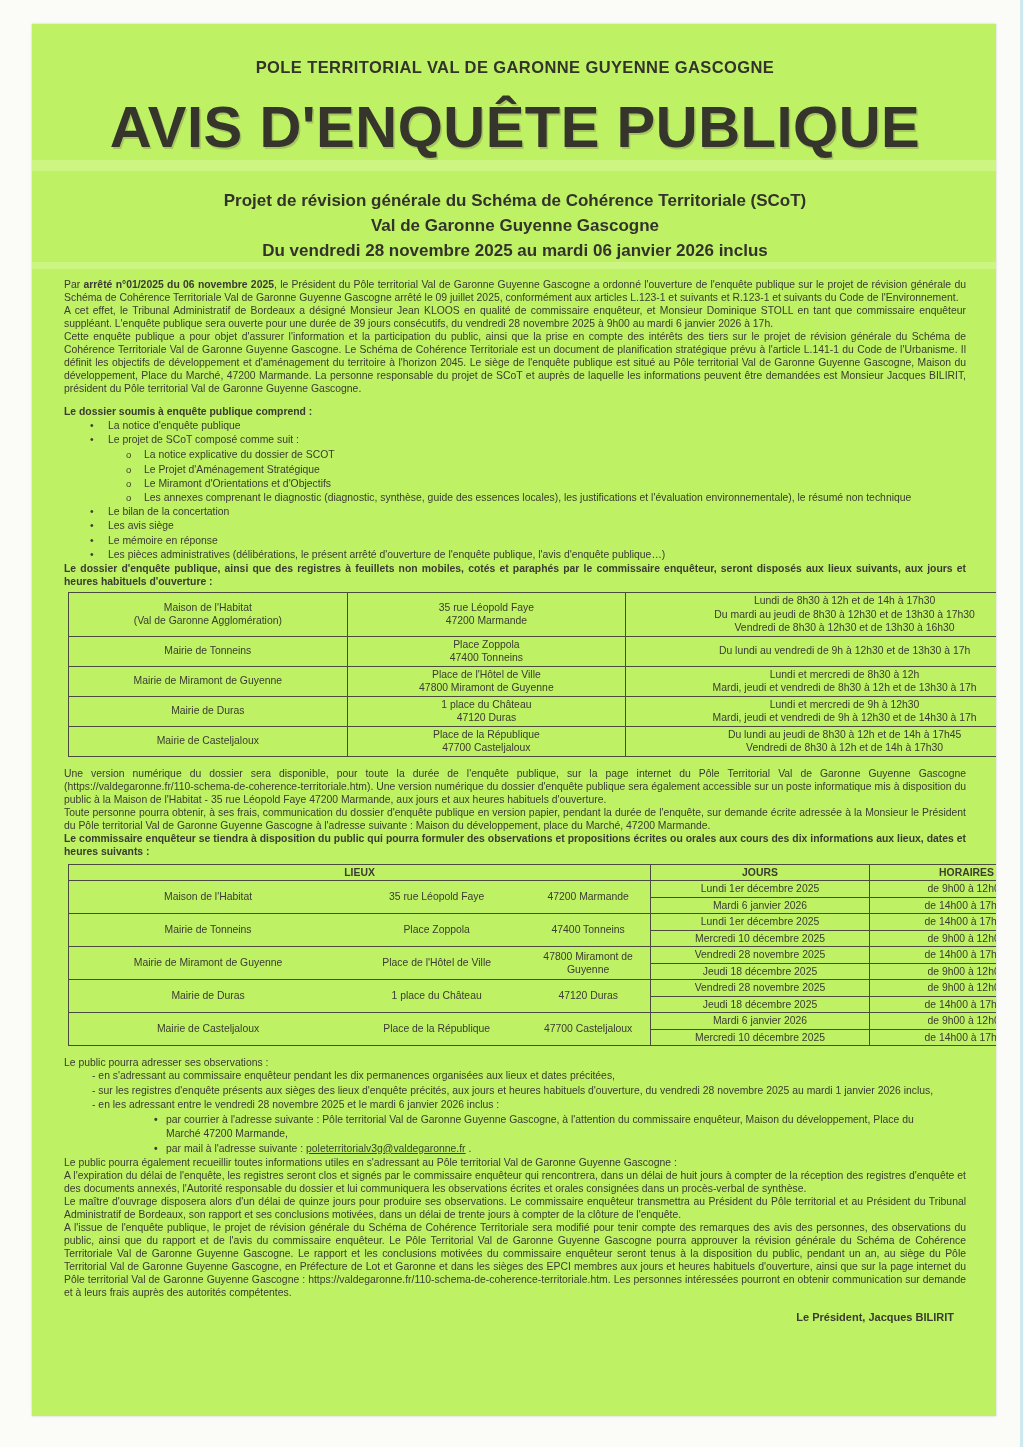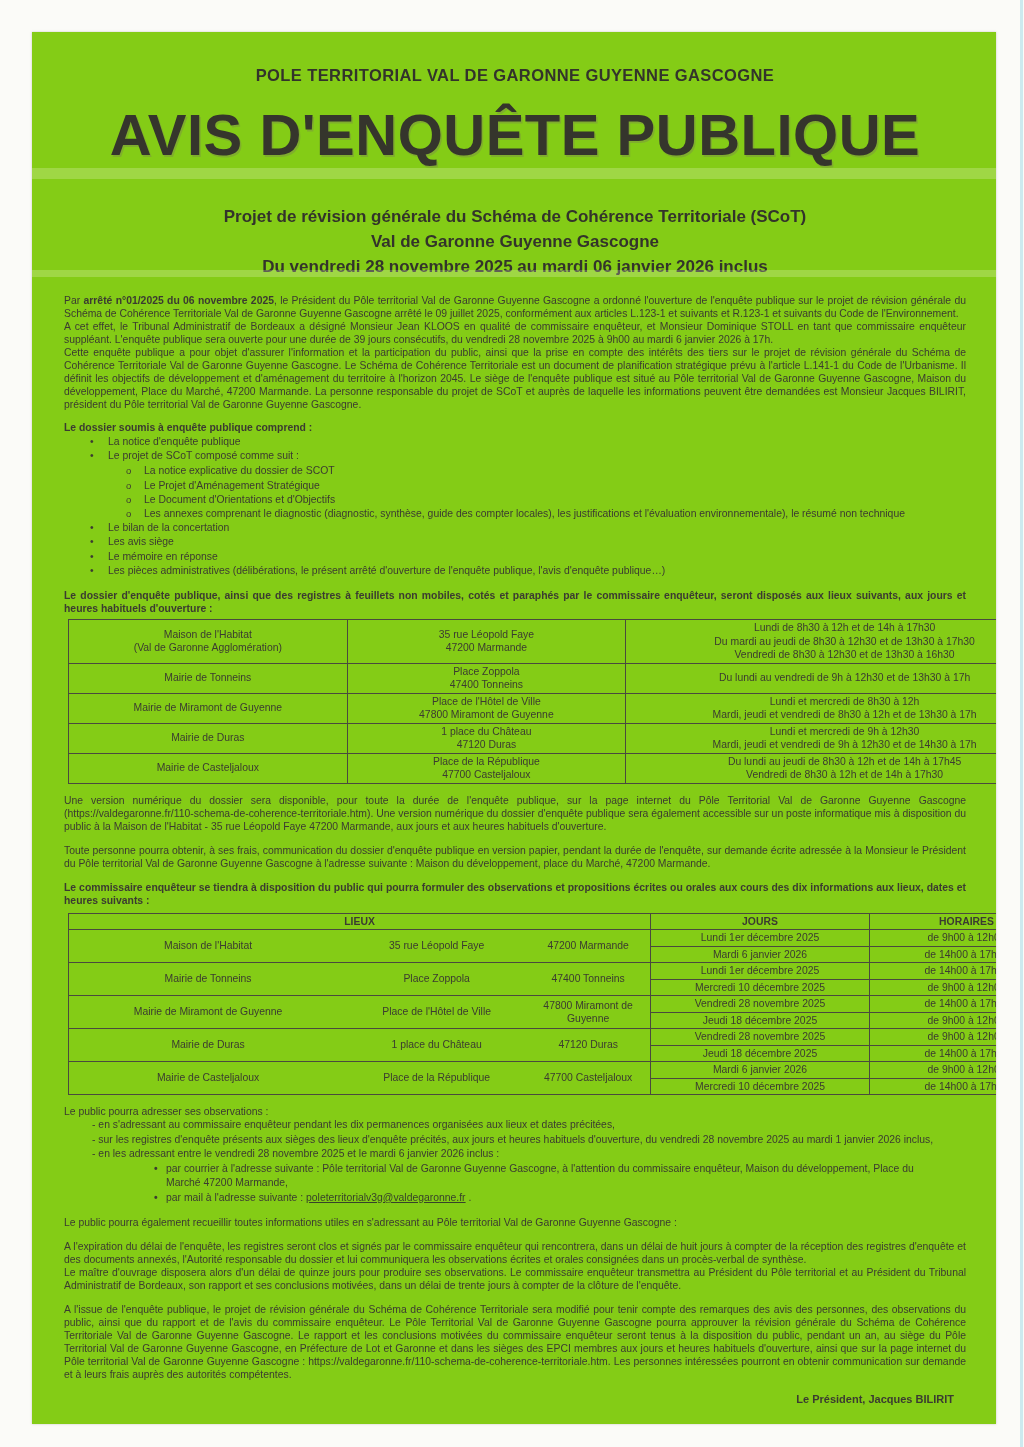--- a/index.html
+++ b/index.html
@@ -7,46 +7,46 @@
     width:1024px;height:1447px;position:relative;
     background:#fbfbf8;
     font-family:"Liberation Sans",sans-serif;
     overflow:hidden;
   }
   .scan-edge-right{
     position:absolute;right:1px;top:0;bottom:0;width:3px;
     background:#cde9ef;
   }
   .sheet{
-    position:absolute;left:32px;top:32px;width:964px;height:1392px;
-    background:#84cc16;
+    position:absolute;left:32px;top:24px;width:964px;height:1392px;
+    background:#bef264;
     color:#3b3b31;
     overflow:hidden;
     box-shadow:0 0 2px rgba(150,150,140,.5);
   }
   .scan-band{position:absolute;left:0;right:0;background:rgba(255,255,235,.22);pointer-events:none;}
   .band1{top:136px;height:11px;}
   .band2{top:238px;height:7px;}
   .content{padding:22px 30px 0 32px;}
 
   .org{
     text-align:center;font-weight:bold;font-size:16.5px;letter-spacing:.4px;
     color:#33332b;margin-top:12px;
   }
   .title{
     text-align:center;font-weight:bold;font-size:58px;letter-spacing:.5px;
     color:#35352c;margin-top:16px;
     text-shadow:1.5px 1.5px 0 rgba(120,118,90,.35);
     white-space:nowrap;
   }
-  .subtitles{margin-top:36px;text-align:center;font-weight:bold;font-size:17px;color:#33332b;}
+  .subtitles{margin-top:28px;text-align:center;font-weight:bold;font-size:17px;color:#33332b;}
   .subtitles div{line-height:25px;}
 
   .body-text{font-size:10.4px;line-height:13px;}
-  .para{text-align:justify;margin:0;} .gap10{margin-top:10px;} .gap12{margin-top:11px;}
+  .para{text-align:justify;margin:0;} .gap10{margin-top:10px;} .gap12{margin-top:0;}
   .bold{font-weight:bold;}
 
   .intro{margin-top:15px;}
 
   ul.main-list,ul.sub-list{list-style:none;margin:1px 0 0 0;padding:0;}
   ul.main-list>li{padding-left:44px;position:relative;line-height:14.2px;}
   ul.main-list>li::before{content:"\2022";position:absolute;left:26px;}
   ul.sub-list>li{padding-left:36px;position:relative;line-height:14.2px;}
   ul.sub-list>li::before{content:"o";position:absolute;left:18px;font-size:9.5px;}
 
@@ -105,22 +105,22 @@
     </div>
 
     <div class="body-text gap10">
       <div class="bold">Le dossier soumis à enquête publique comprend :</div>
       <ul class="main-list">
         <li>La notice d'enquête publique</li>
         <li><span>Le projet de SCoT composé comme suit :</span>
           <ul class="sub-list">
             <li>La notice explicative du dossier de SCOT</li>
             <li>Le Projet d'Aménagement Stratégique</li>
-            <li>Le Document d'Orientations et d'Objectifs</li>
-            <li>Les annexes comprenant le diagnostic (diagnostic, synthèse, guide des compter locales), les justifications et l'évaluation environnementale), le résumé non technique</li>
+            <li>Le Miramont d'Orientations et d'Objectifs</li>
+            <li>Les annexes comprenant le diagnostic (diagnostic, synthèse, guide des essences locales), les justifications et l'évaluation environnementale), le résumé non technique</li>
           </ul>
         </li>
         <li>Le bilan de la concertation</li>
         <li>Les avis siège</li>
         <li>Le mémoire en réponse</li>
         <li>Les pièces administratives (délibérations, le présent arrêté d'ouverture de l'enquête publique, l'avis d'enquête publique…)</li>
       </ul>
     </div>
 
     <div class="body-text gap12">

